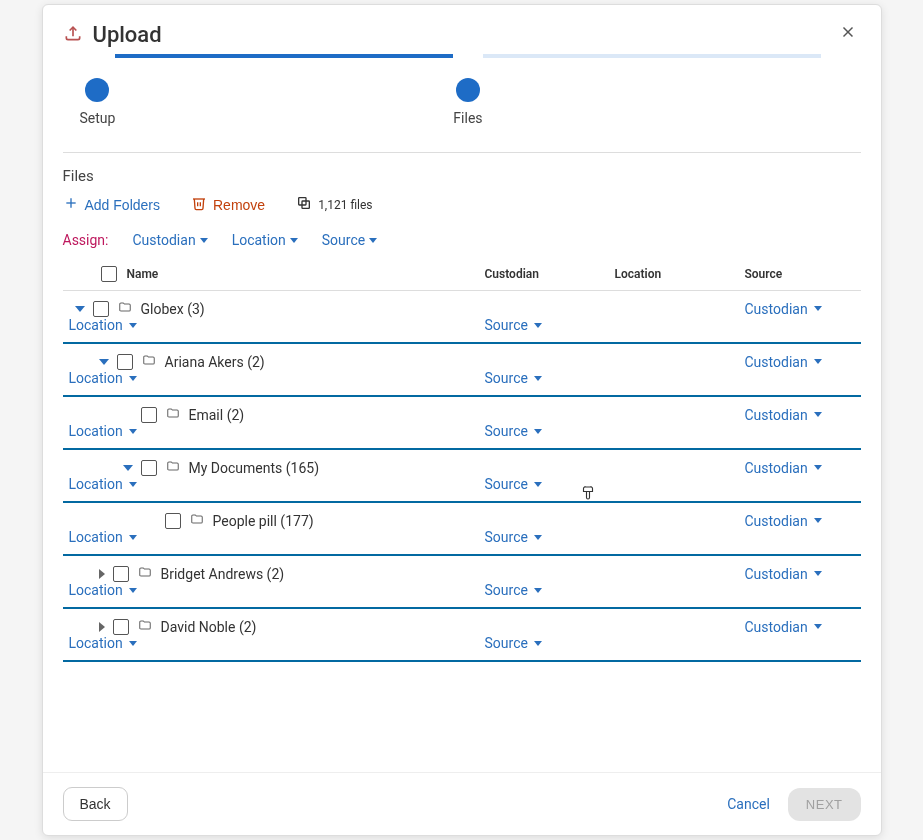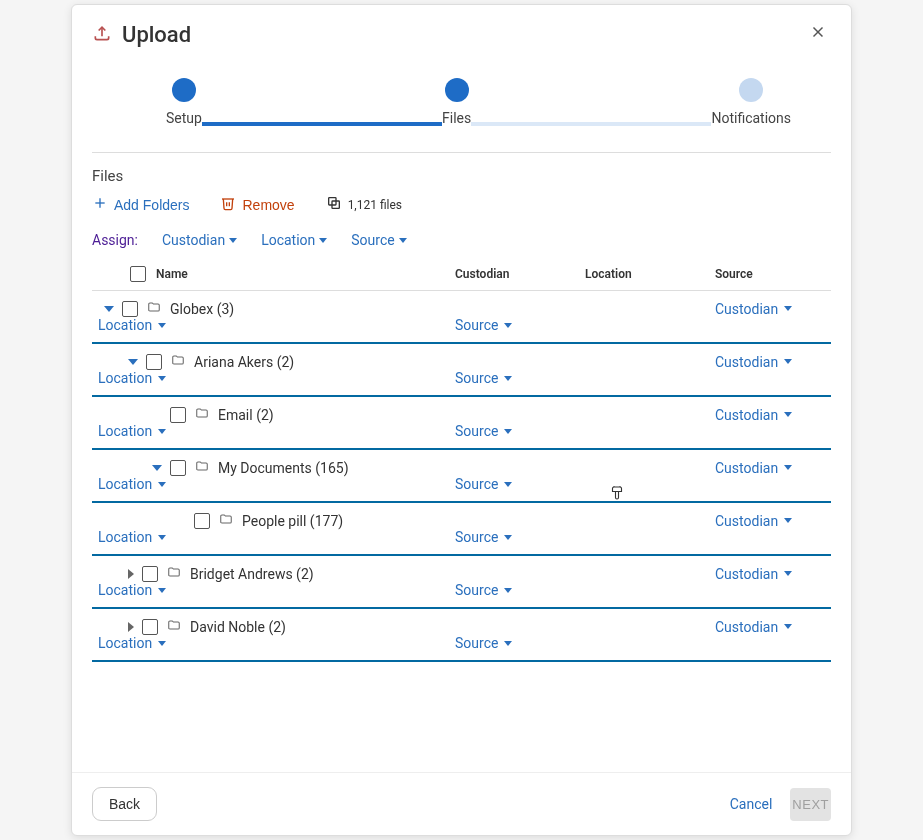--- a/index.html
+++ b/index.html
@@ -4,21 +4,21 @@
   <style>
     * { box-sizing: border-box; margin: 0; padding: 0; }
     body {
       font-family: -apple-system, BlinkMacSystemFont, "Segoe UI", Roboto, sans-serif;
       background: #f5f5f5;
       display: flex;
       justify-content: center;
       padding: 4px;
     }
     .dialog {
-      width: 781px;
+      width: 840px;
       height: 832px;
       background: #fff;
       border-radius: 6px;
       border: 1px solid #ddd;
       box-shadow: 0 2px 8px rgba(0,0,0,0.1);
       display: flex;
       flex-direction: column;
       position: relative;
     }
     .header {
@@ -44,23 +44,23 @@
     .close-btn {
       background: none;
       border: none;
       cursor: pointer;
       color: #555;
       font-size: 20px;
       padding: 4px;
     }
     .stepper {
       display: flex;
-      align-items: flex-end;
+      align-items: flex-start;
       justify-content: center;
-      padding: 18px 60px 10px 94px;
+      padding: 18px 60px 10px 37px;
       gap: 0;
     }
     .step {
       display: flex;
       flex-direction: column;
       align-items: center;
       gap: 8px;
       position: relative;
     }
     .step-dot {
@@ -128,21 +128,21 @@
       font-size: 12px;
     }
     .file-count svg { width: 16px; height: 16px; }
     .assign-row {
       display: flex;
       align-items: center;
       gap: 24px;
       margin-bottom: 10px;
       font-size: 14px;
     }
-    .assign-label { color: #4c1d95; }
+    .assign-label { color: #be185d; }
     .dropdown-link {
       color: #2a6fbd;
       display: inline-flex;
       align-items: center;
       gap: 4px;
       cursor: pointer;
       font-size: 14px;
     }
     .dropdown-caret {
       width: 0; height: 0;
@@ -230,24 +230,24 @@
       display: flex;
       align-items: center;
       gap: 18px;
     }
     .cancel-link {
       color: #2a6fbd;
       font-size: 14px;
       cursor: pointer;
     }
     .next-btn {
-      padding: 9px 2px;
+      padding: 9px 18px;
       background: #e3e3e3;
       border: none;
-      border-radius: 4px;
+      border-radius: 12px;
       color: #a0a0a0;
       font-size: 13px;
       letter-spacing: 0.5px;
       cursor: default;
     }
     .cursor-icon {
       position: absolute;
       left: 536px;
       top: 478px;
       width: 18px;
@@ -285,24 +285,20 @@
     <div class="step">
       <div class="step-dot"></div>
       <span class="step-label">Setup</span>
     </div>
     <div class="step-line"></div>
     <div class="step">
       <div class="step-dot"></div>
       <span class="step-label">Files</span>
     </div>
     <div class="step-line pending"></div>
-    <div class="step">
-      <div class="step-dot pending"></div>
-      <span class="step-label">Notifications</span>
-    </div>
   </div>
 
   <div class="divider"></div>
 
   <div class="content">
     <div class="section-title">Files</div>
 
     <div class="toolbar">
       <button class="toolbar-btn">
         <span>

